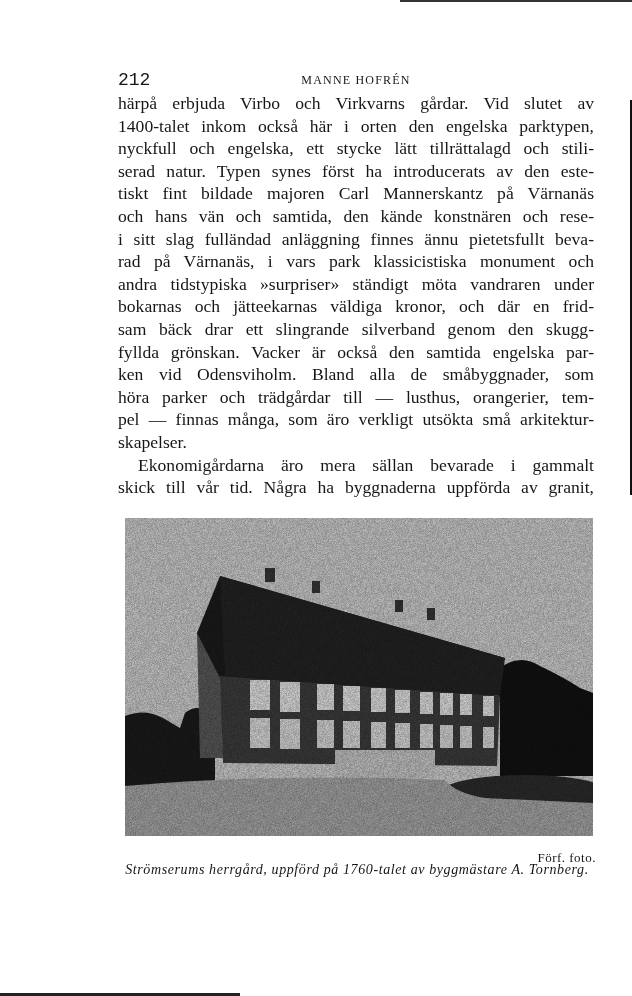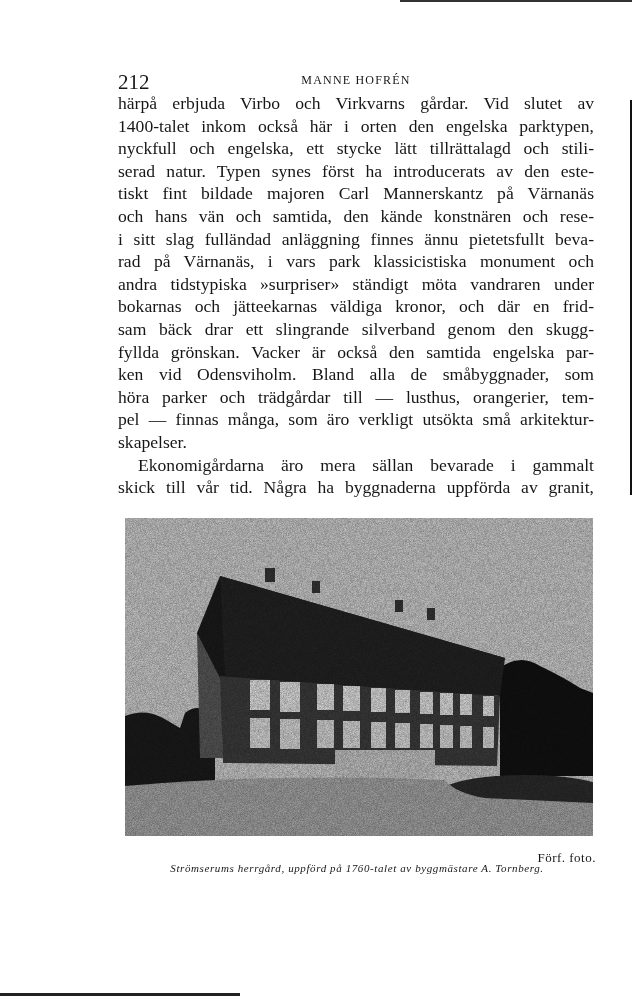--- a/index.html
+++ b/index.html
@@ -4,29 +4,29 @@
 <style>
   html, body { margin:0; padding:0; }
   body {
     width:632px; height:996px; background:#ffffff; position:relative; overflow:hidden;
     font-family: "DejaVu Serif", "Liberation Serif", serif; color:#161616;
   }
   .top-rule { position:absolute; left:400px; top:0; width:232px; height:2px; background:#333; }
   .bottom-rule { position:absolute; left:0; top:993px; width:240px; height:3px; background:#222; }
   .right-rule { position:absolute; left:630px; top:100px; width:2px; height:395px; background:#111; }
   .header { position:absolute; left:118px; top:70px; width:476px; height:22px; }
-  .page-number { position:absolute; left:0; top:0; font-size:21px; font-family:Liberation Serif, serif; }
+  .page-number { position:absolute; left:0; top:0; font-size:18px; font-family:Liberation Mono, monospace; }
   .running-head { position:absolute; left:0; width:476px; top:3px; text-align:center; font-size:12px; letter-spacing:1.2px; font-family:"Liberation Serif", serif; }
   .body-text { position:absolute; left:118px; top:92px; width:476px; font-family:"Liberation Serif", serif; font-size:17.6px; line-height:22.6px; }
   .line { display:block; white-space:nowrap; text-align:justify; text-align-last:justify; height:22.6px; }
   .line.last { text-align-last:left; }
   .line.indent { padding-left:20px; }
   .figure { position:absolute; left:125px; top:518px; width:468px; height:318px; overflow:hidden; background:#b9b9b9; }
   .credit { position:absolute; left:118px; top:850px; width:478px; text-align:right; font-size:13px; font-family:"Liberation Serif", serif; letter-spacing:0.5px; }
-  .caption { position:absolute; left:118px; top:862px; width:478px; text-align:center; font-size:11px; font-style:italic; letter-spacing:0.6px; font-family:"Liberation Serif", serif; }
+  .caption { position:absolute; left:118px; top:862px; width:478px; text-align:center; font-size:14px; font-style:italic; letter-spacing:0.6px; font-family:"Liberation Serif", serif; }
 </style>
 </head>
 <body>
 
 <div class="top-rule"></div>
 <div class="right-rule"></div>
 <div class="bottom-rule"></div>
 
 <div class="header">
   <span class="page-number">212</span>

